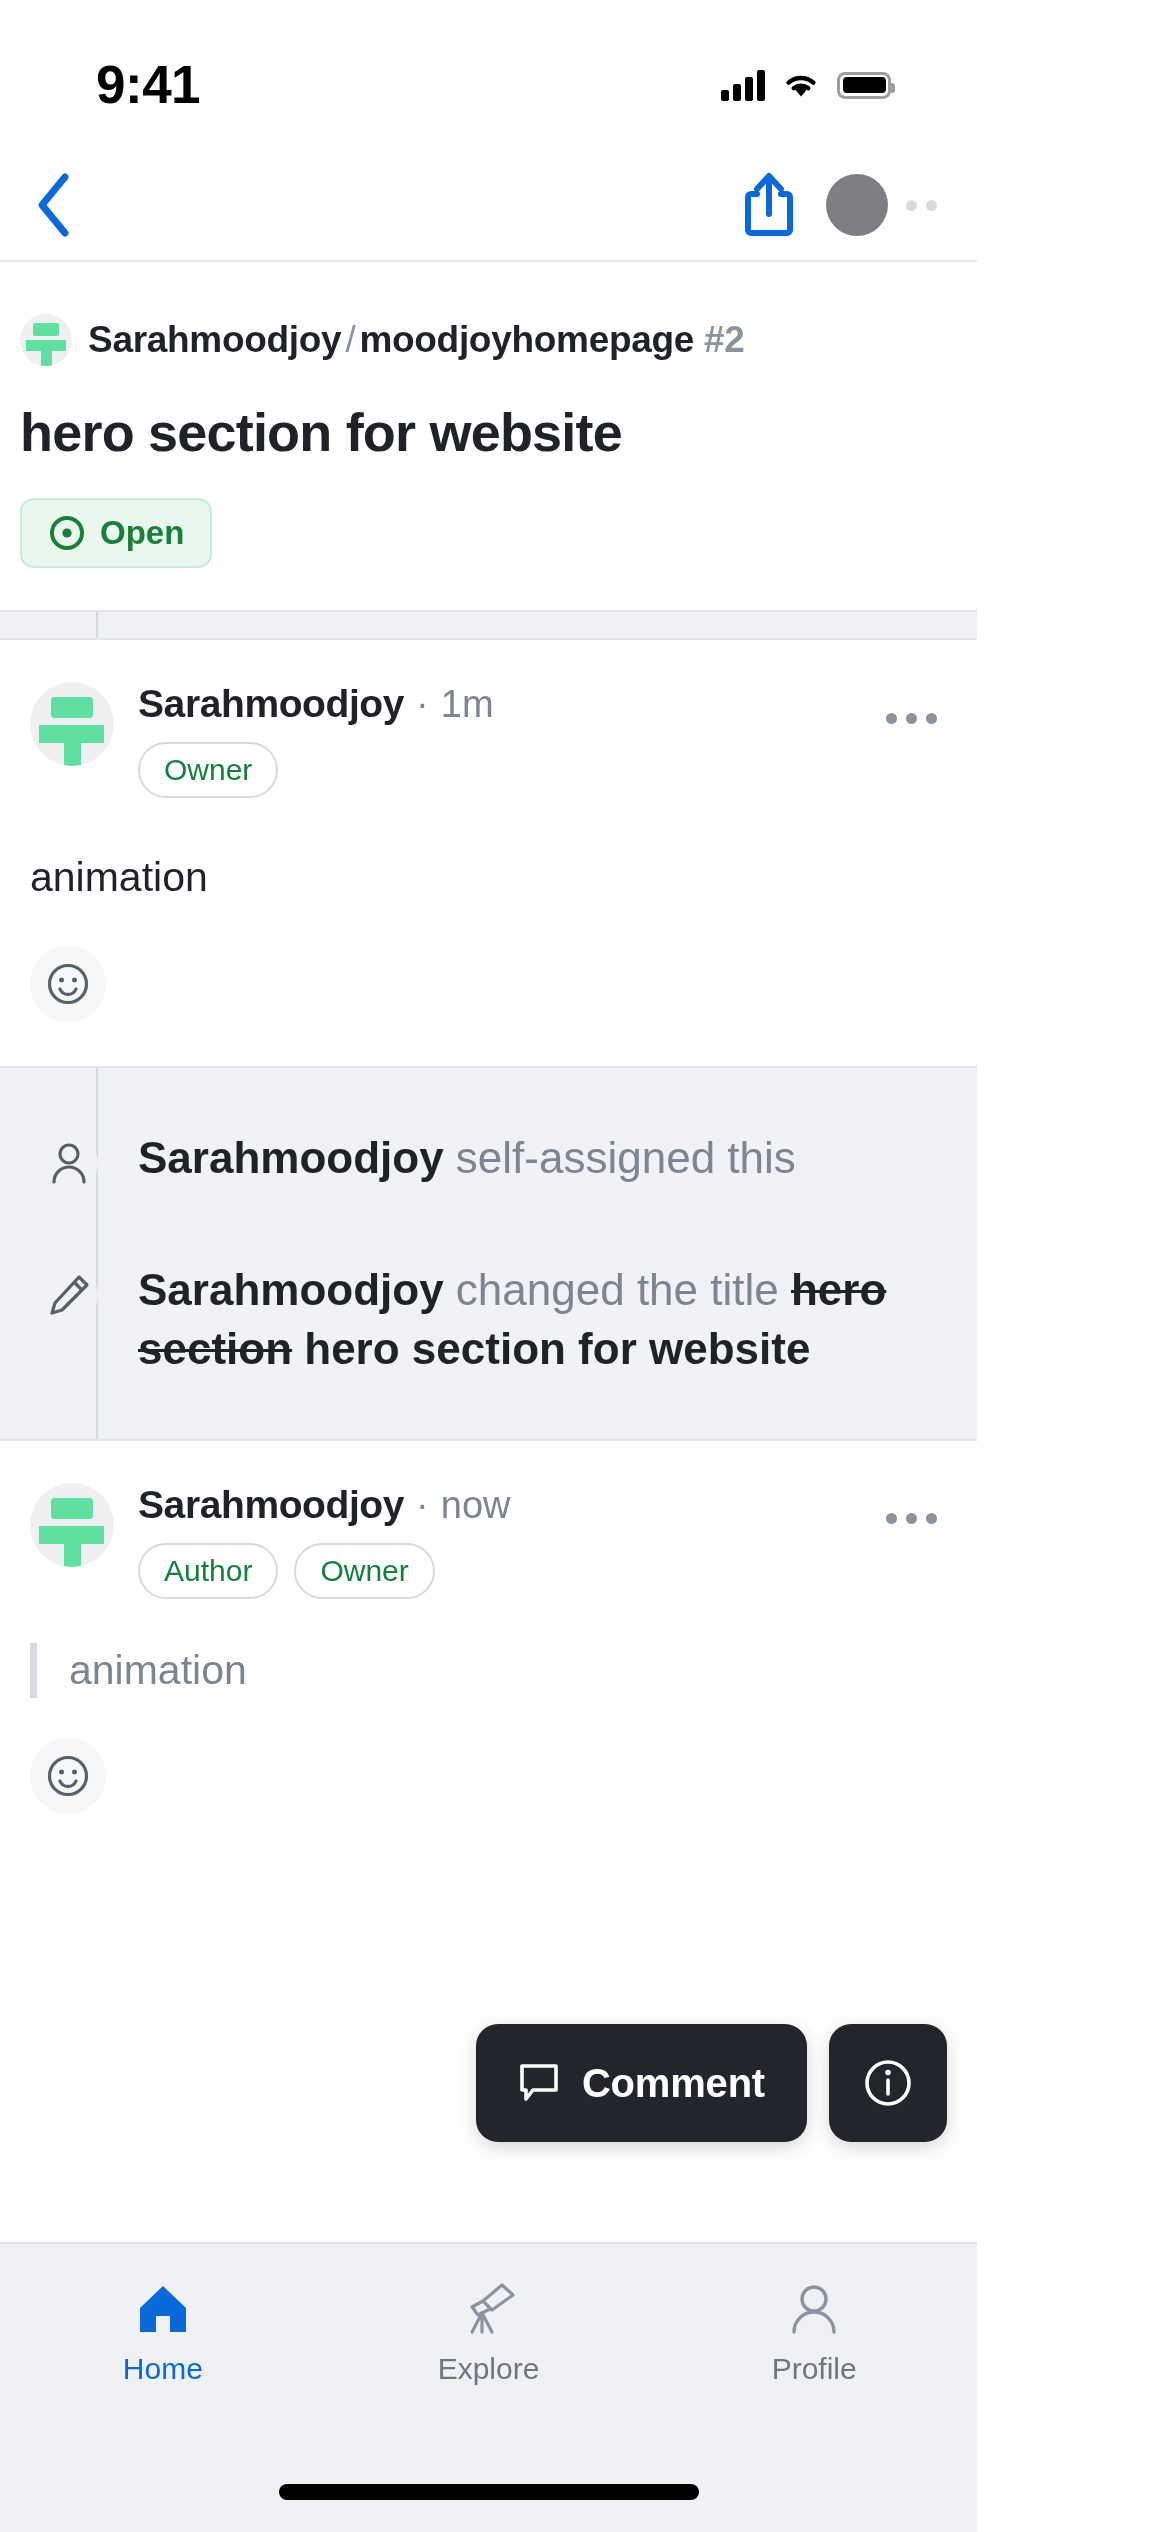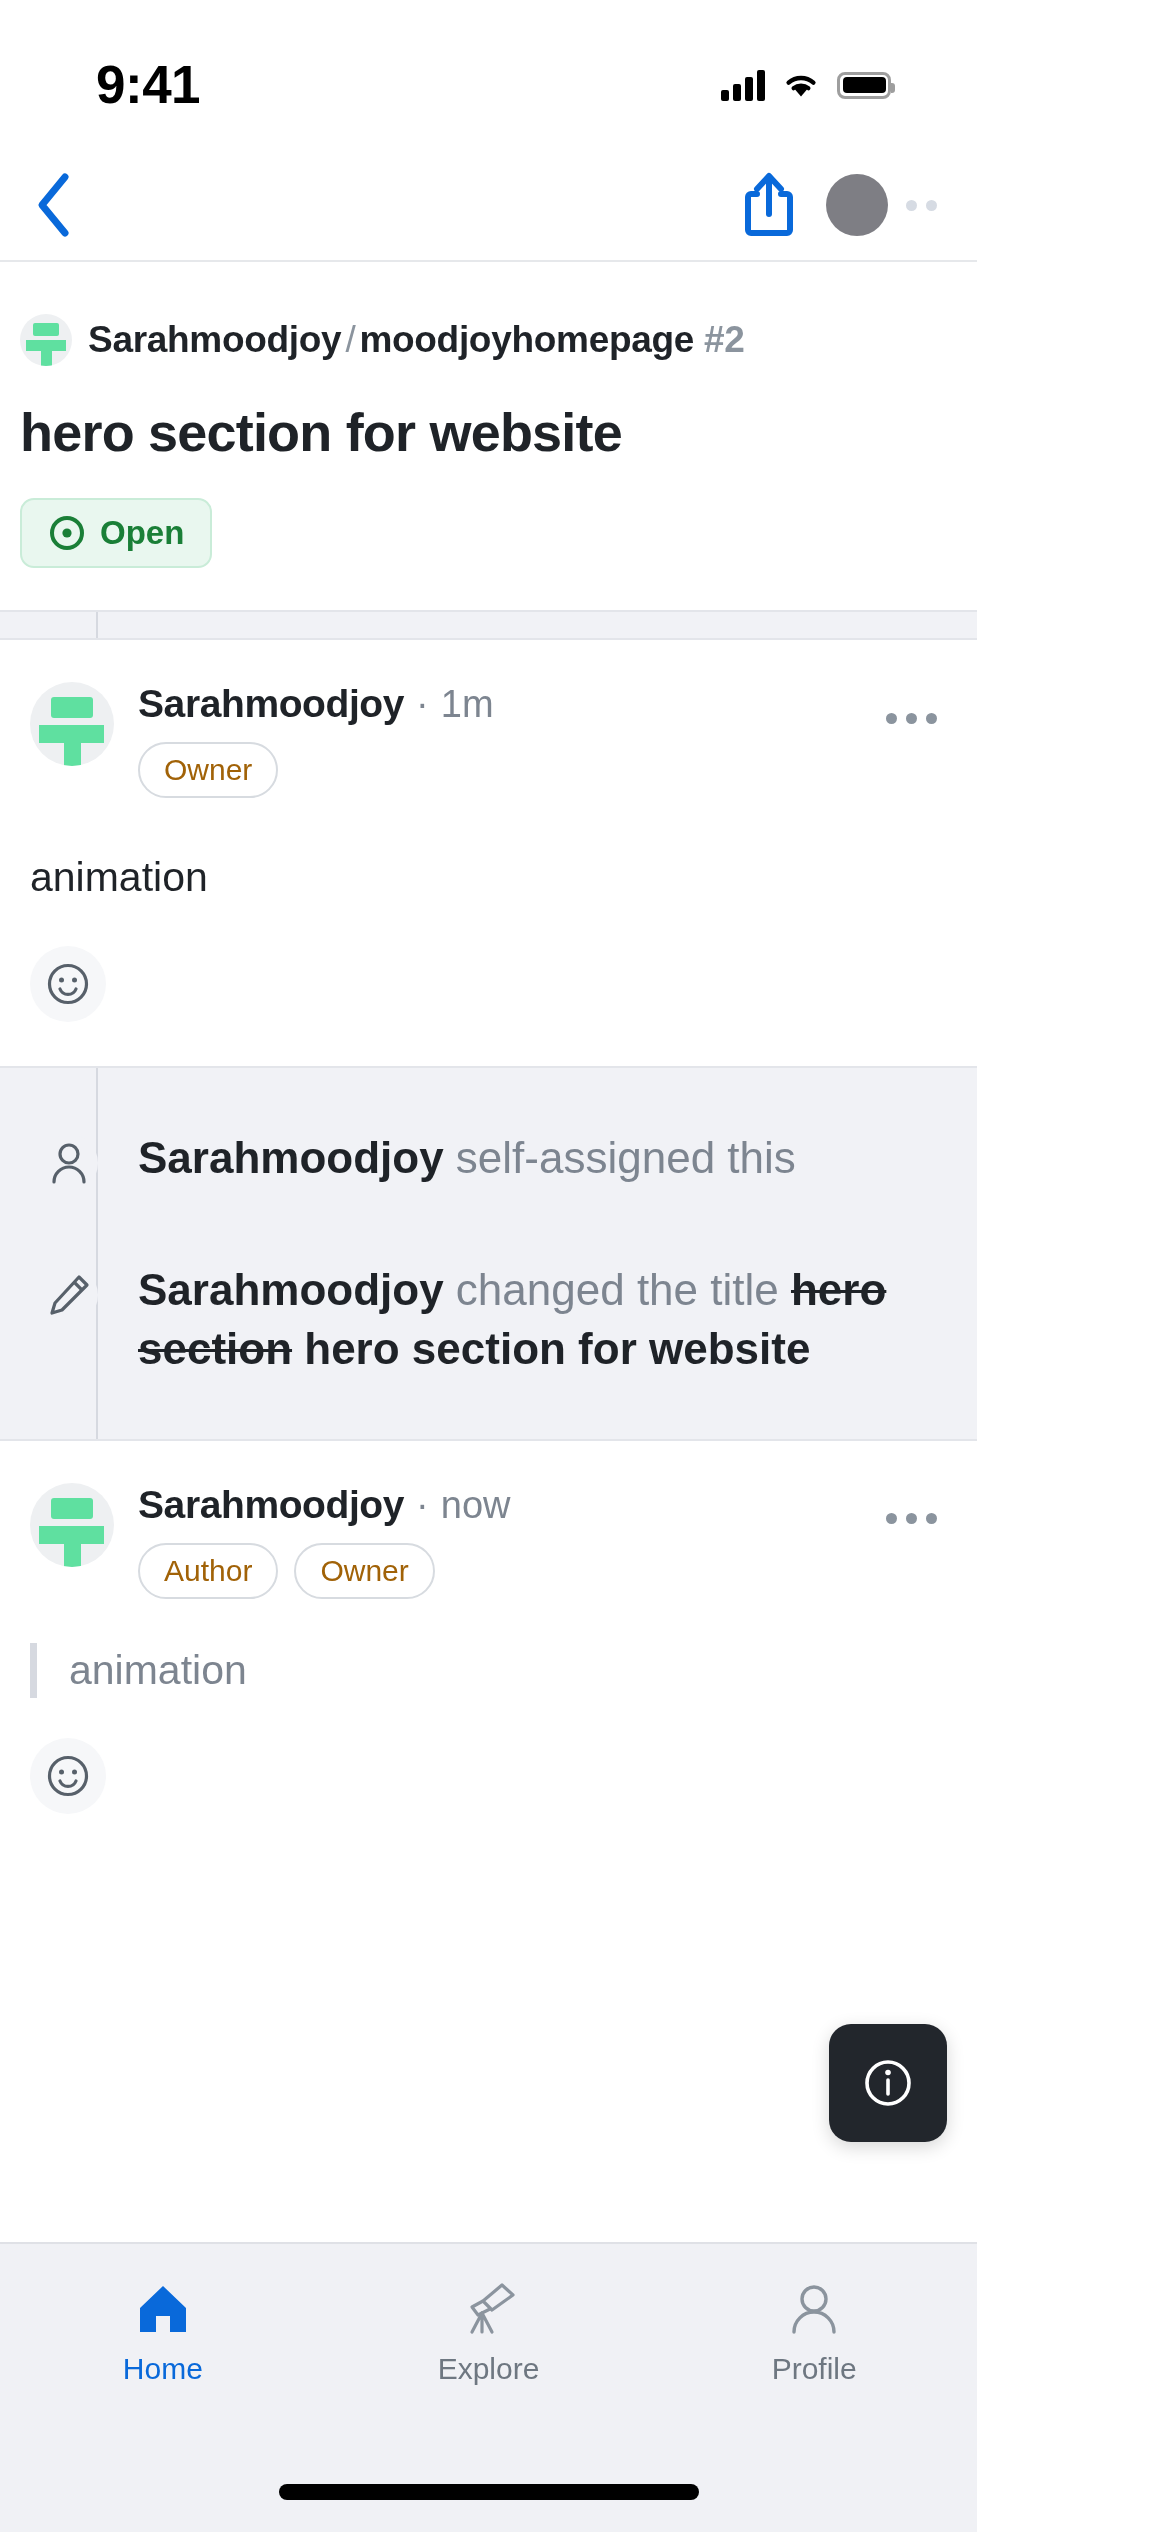--- a/index.html
+++ b/index.html
@@ -86,21 +86,21 @@
   .c-head { display:flex; align-items:flex-start; }
   .c-avatar { width:84px; height:84px; border-radius:50%; background:#eef0f2; position:relative; overflow:hidden; flex:none; margin-right:24px; }
   .c-avatar .bar { position:absolute; left:21px; top:15px; width:42px; height:21px; background:#5fe0a0; border-radius:3px; }
   .c-avatar .tee { position:absolute; left:9px; top:43px; width:65px; height:18px; background:#5fe0a0; }
   .c-avatar .stem{ position:absolute; left:34px; top:43px; width:17px; height:41px; background:#5fe0a0; }
   .c-meta { flex:1; min-width:0; }
   .c-line1 { display:flex; align-items:baseline; gap:12px; }
   .c-author { font-size:39px; font-weight:600; color:#1f2328; letter-spacing:-.4px; }
   .c-time { font-size:38px; color:#7d8590; font-weight:400; }
   .c-badges { display:flex; gap:16px; margin-top:16px; }
-  .pill { border:2px solid #d7dbe0; border-radius:999px; padding:9px 24px; font-size:30px; color:#a16207; background:#fff; }
+  .pill { border:2px solid #d7dbe0; border-radius:999px; padding:9px 24px; font-size:30px; color:#15803d; background:#fff; }
   .kebab { width:72px; height:52px; display:flex; align-items:center; justify-content:center; gap:9px; flex:none; margin-top:10px; }
   .kebab i { width:11px; height:11px; border-radius:50%; background:#8b949e; display:block; }
   .c-body { font-size:41px; color:#1f2328; line-height:1.35; margin-top:52px; }
   .quote { border-left:7px solid #d6d9e0; padding-left:32px; color:#7d8590; font-size:41px; margin-top:12px; line-height:1.35; }
   .reaction-row { margin-top:40px; padding-bottom:44px; display:flex; align-items:center; }
   .react-btn { width:76px; height:76px; border-radius:50%; background:#f6f7f9; display:flex; align-items:center; justify-content:center; }
 
   
   .events { background:#f1f2f6; border-top:2px solid #e3e5ea; border-bottom:2px solid #e3e5ea; position:relative; padding: 26px 0 26px 0; }
   .events .tl { position:absolute; left:96px; top:0; bottom:0; width:2px; background:#d6d9e0; }
@@ -326,20 +326,26 @@
           <circle cx="24" cy="24" r="18.5" stroke="#57606a" stroke-width="3.2" fill="none"></circle>
           <circle cx="17.5" cy="20" r="2.5" fill="#57606a"></circle>
           <circle cx="30.5" cy="20" r="2.5" fill="#57606a"></circle>
           <path d="M16 29 a8.6 8.6 0 0 0 16 0" stroke="#57606a" stroke-width="3.2" fill="none" stroke-linecap="round"></path>
         </svg>
       </div>
     </div>
   </div>
 
   <div class="float-actions">
+    <div class="comment-btn">
+      <svg width="42" height="44" viewBox="0 0 42 44">
+        <path d="M4 5 H38 V29 H15 L8 38 V29 H4 Z" stroke="#fff" stroke-width="3.6" fill="none" stroke-linejoin="round"></path>
+      </svg>
+      <span>Comment</span>
+    </div>
     <div class="info-btn">
       <svg width="56" height="56" viewBox="0 0 56 56">
         <circle cx="28" cy="28" r="21" stroke="#fff" stroke-width="3.6" fill="none"></circle>
         <circle cx="28" cy="17.5" r="2.8" fill="#fff"></circle>
         <path d="M28 25 V39" stroke="#fff" stroke-width="3.6" stroke-linecap="round"></path>
       </svg>
     </div>
   </div>
 
   <div class="tabbar">

